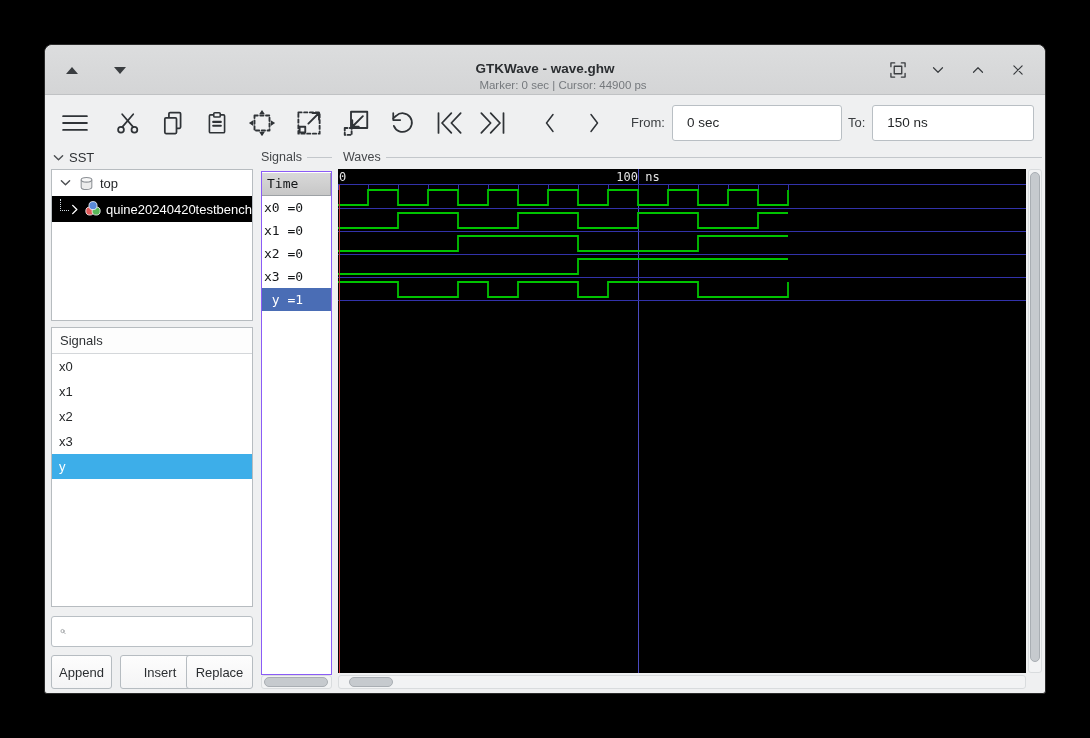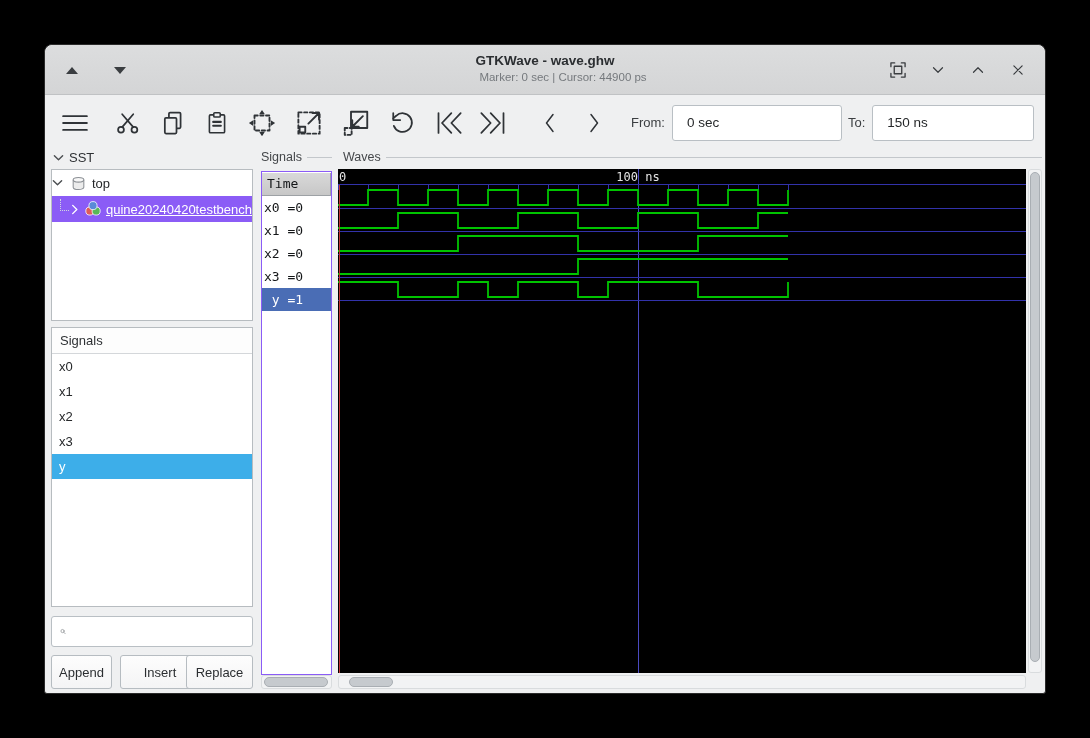--- a/index.html
+++ b/index.html
@@ -8,41 +8,41 @@
   #window{position:absolute;left:44px;top:44px;width:1002px;height:650px;background:#eff0f1;
     border:1px solid #2a2a2a;border-radius:8px 8px 3px 3px;overflow:hidden;}
   
   #titlebar{position:absolute;left:0;top:0;width:100%;height:50px;
     background:linear-gradient(#dcddde,#d4d5d6);border-bottom:1px solid #c0c2c4;border-radius:8px 8px 0 0;}
   .tb-left{position:absolute;left:14px;top:0;height:50px;display:flex;align-items:center;gap:22px;}
   .tb-tri{width:26px;height:26px;display:flex;align-items:center;justify-content:center;background:none;border:none;padding:0;}
   .tri-up{width:0;height:0;border-left:6px solid transparent;border-right:6px solid transparent;border-bottom:7px solid #3a3d40;}
   .tri-down{width:0;height:0;border-left:6px solid transparent;border-right:6px solid transparent;border-top:7px solid #3a3d40;}
   .tb-center{position:absolute;left:0;right:0;top:7px;text-align:center;pointer-events:none;}
-  .tb-title{font-size:13.5px;font-weight:bold;color:#2b2e31;line-height:18px;}
+  .tb-title{font-size:13.5px;font-weight:bold;color:#2b2e31;line-height:18px;margin-top:8px;}
   .tb-sub{font-size:11.5px;color:#75797d;line-height:15px;padding-left:36px;}
   .tb-right{position:absolute;right:14px;top:0;height:50px;display:flex;align-items:center;gap:14px;}
   .tb-btn{width:26px;height:26px;display:flex;align-items:center;justify-content:center;background:none;border:none;padding:0;}
   .tb-btn svg{stroke:#3a3d40;fill:none;stroke-width:1.6;stroke-linecap:round;stroke-linejoin:round;}
   
   #toolbar{position:absolute;left:0;top:51px;width:100%;height:53px;display:flex;align-items:center;padding-left:11px;}
   .tool-btn{height:40px;display:flex;align-items:center;justify-content:center;background:none;border:none;padding:0 2px;margin-right:13px;}
   .tool-btn svg{stroke:#2f3337;fill:none;stroke-width:1.5;stroke-linecap:round;stroke-linejoin:round;}
   .lbl{font-size:13px;color:#3b3e41;margin:0 7px 0 6px;}
   .range-input{height:36px;border:1px solid #b9bfc4;border-radius:3px;background:#fff;color:#26282a;
     font-size:13.5px;font-family:"Liberation Sans",sans-serif;padding:0 14px;outline:none;}
   
   .frame-label{position:absolute;display:flex;align-items:center;font-size:12.5px;color:#44474a;}
   .frame-line{flex:1;border-top:1px solid #c3c7cb;margin-left:5px;}
   
   #sst-header{position:absolute;left:8px;top:105px;display:flex;align-items:center;gap:5px;font-size:13px;color:#2e3134;}
   .chev{stroke:#4a4d50;fill:none;stroke-width:1.5;stroke-linecap:round;stroke-linejoin:round;}
   #sst-tree{position:absolute;left:6px;top:124px;width:202px;height:152px;background:#fff;border:1px solid #b7bcc0;overflow:hidden;}
   .tree-row{height:26px;display:flex;align-items:center;font-size:13px;color:#26282a;white-space:nowrap;overflow:hidden;}
-  .tree-row.selected{background:#8b5cf6;color:#fff;text-decoration:underline;}
+  .tree-row.selected{background:#000000;color:#fff;}
   .tree-guide{width:9px;height:12px;border-left:1px dotted #cfd8df;border-bottom:1px dotted #cfd8df;margin:-8px 2px 0 8px;}
   #signal-list{position:absolute;left:6px;top:282px;width:202px;height:280px;background:#fff;border:1px solid #b7bcc0;overflow:hidden;}
   #signal-list .list-header{height:26px;line-height:25px;padding-left:8px;font-size:13px;color:#2e3134;
     background:#fdfdfd;border-bottom:1px solid #d4d7da;}
   .list-row{height:25px;line-height:25px;padding-left:7px;font-size:13px;color:#26282a;}
   .list-row.selected{background:#3daee9;color:#fff;}
   #search-box{position:absolute;left:6px;top:571px;width:202px;height:31px;background:#fff;border:1px solid #b9bfc4;
     border-radius:3px;display:flex;align-items:center;padding-left:8px;gap:6px;}
   #search-box input{border:none;outline:none;flex:1;height:100%;font-size:13px;background:transparent;}
   .action-btn{position:absolute;top:610px;height:34px;background:linear-gradient(#fdfdfd,#f4f4f5);
@@ -183,21 +183,21 @@
   </div>
 
   <div id="sst-header">
     <svg class="chev" width="11" height="8" viewBox="0 0 12 8">
         <path d="M1.5 1.5 L6 6 L10.5 1.5"></path>
       </svg>
     <span>SST</span>
   </div>
 
   <div id="sst-tree">
-    <div class="tree-row" style="">
+    <div class="tree-row" style="padding-left:8px">
       <svg class="chev" width="11" height="8" viewBox="0 0 12 8">
           <path d="M1.5 1.5 L6 6 L10.5 1.5"></path>
         </svg>
       <svg width="17" height="17" viewBox="0 0 16 16" style="margin:0 5px 0 7px">
         <path d="M3 4.5 V11.5 A5 2.2 0 0 0 13 11.5 V4.5" fill="#ececec" stroke="#8d9196" stroke-width="1"></path>
         <ellipse cx="8" cy="4.5" rx="5" ry="2.2" fill="#f7f7f7" stroke="#8d9196" stroke-width="1"></ellipse>
       </svg>
       <span>top</span>
     </div>
     <div class="tree-row selected">

